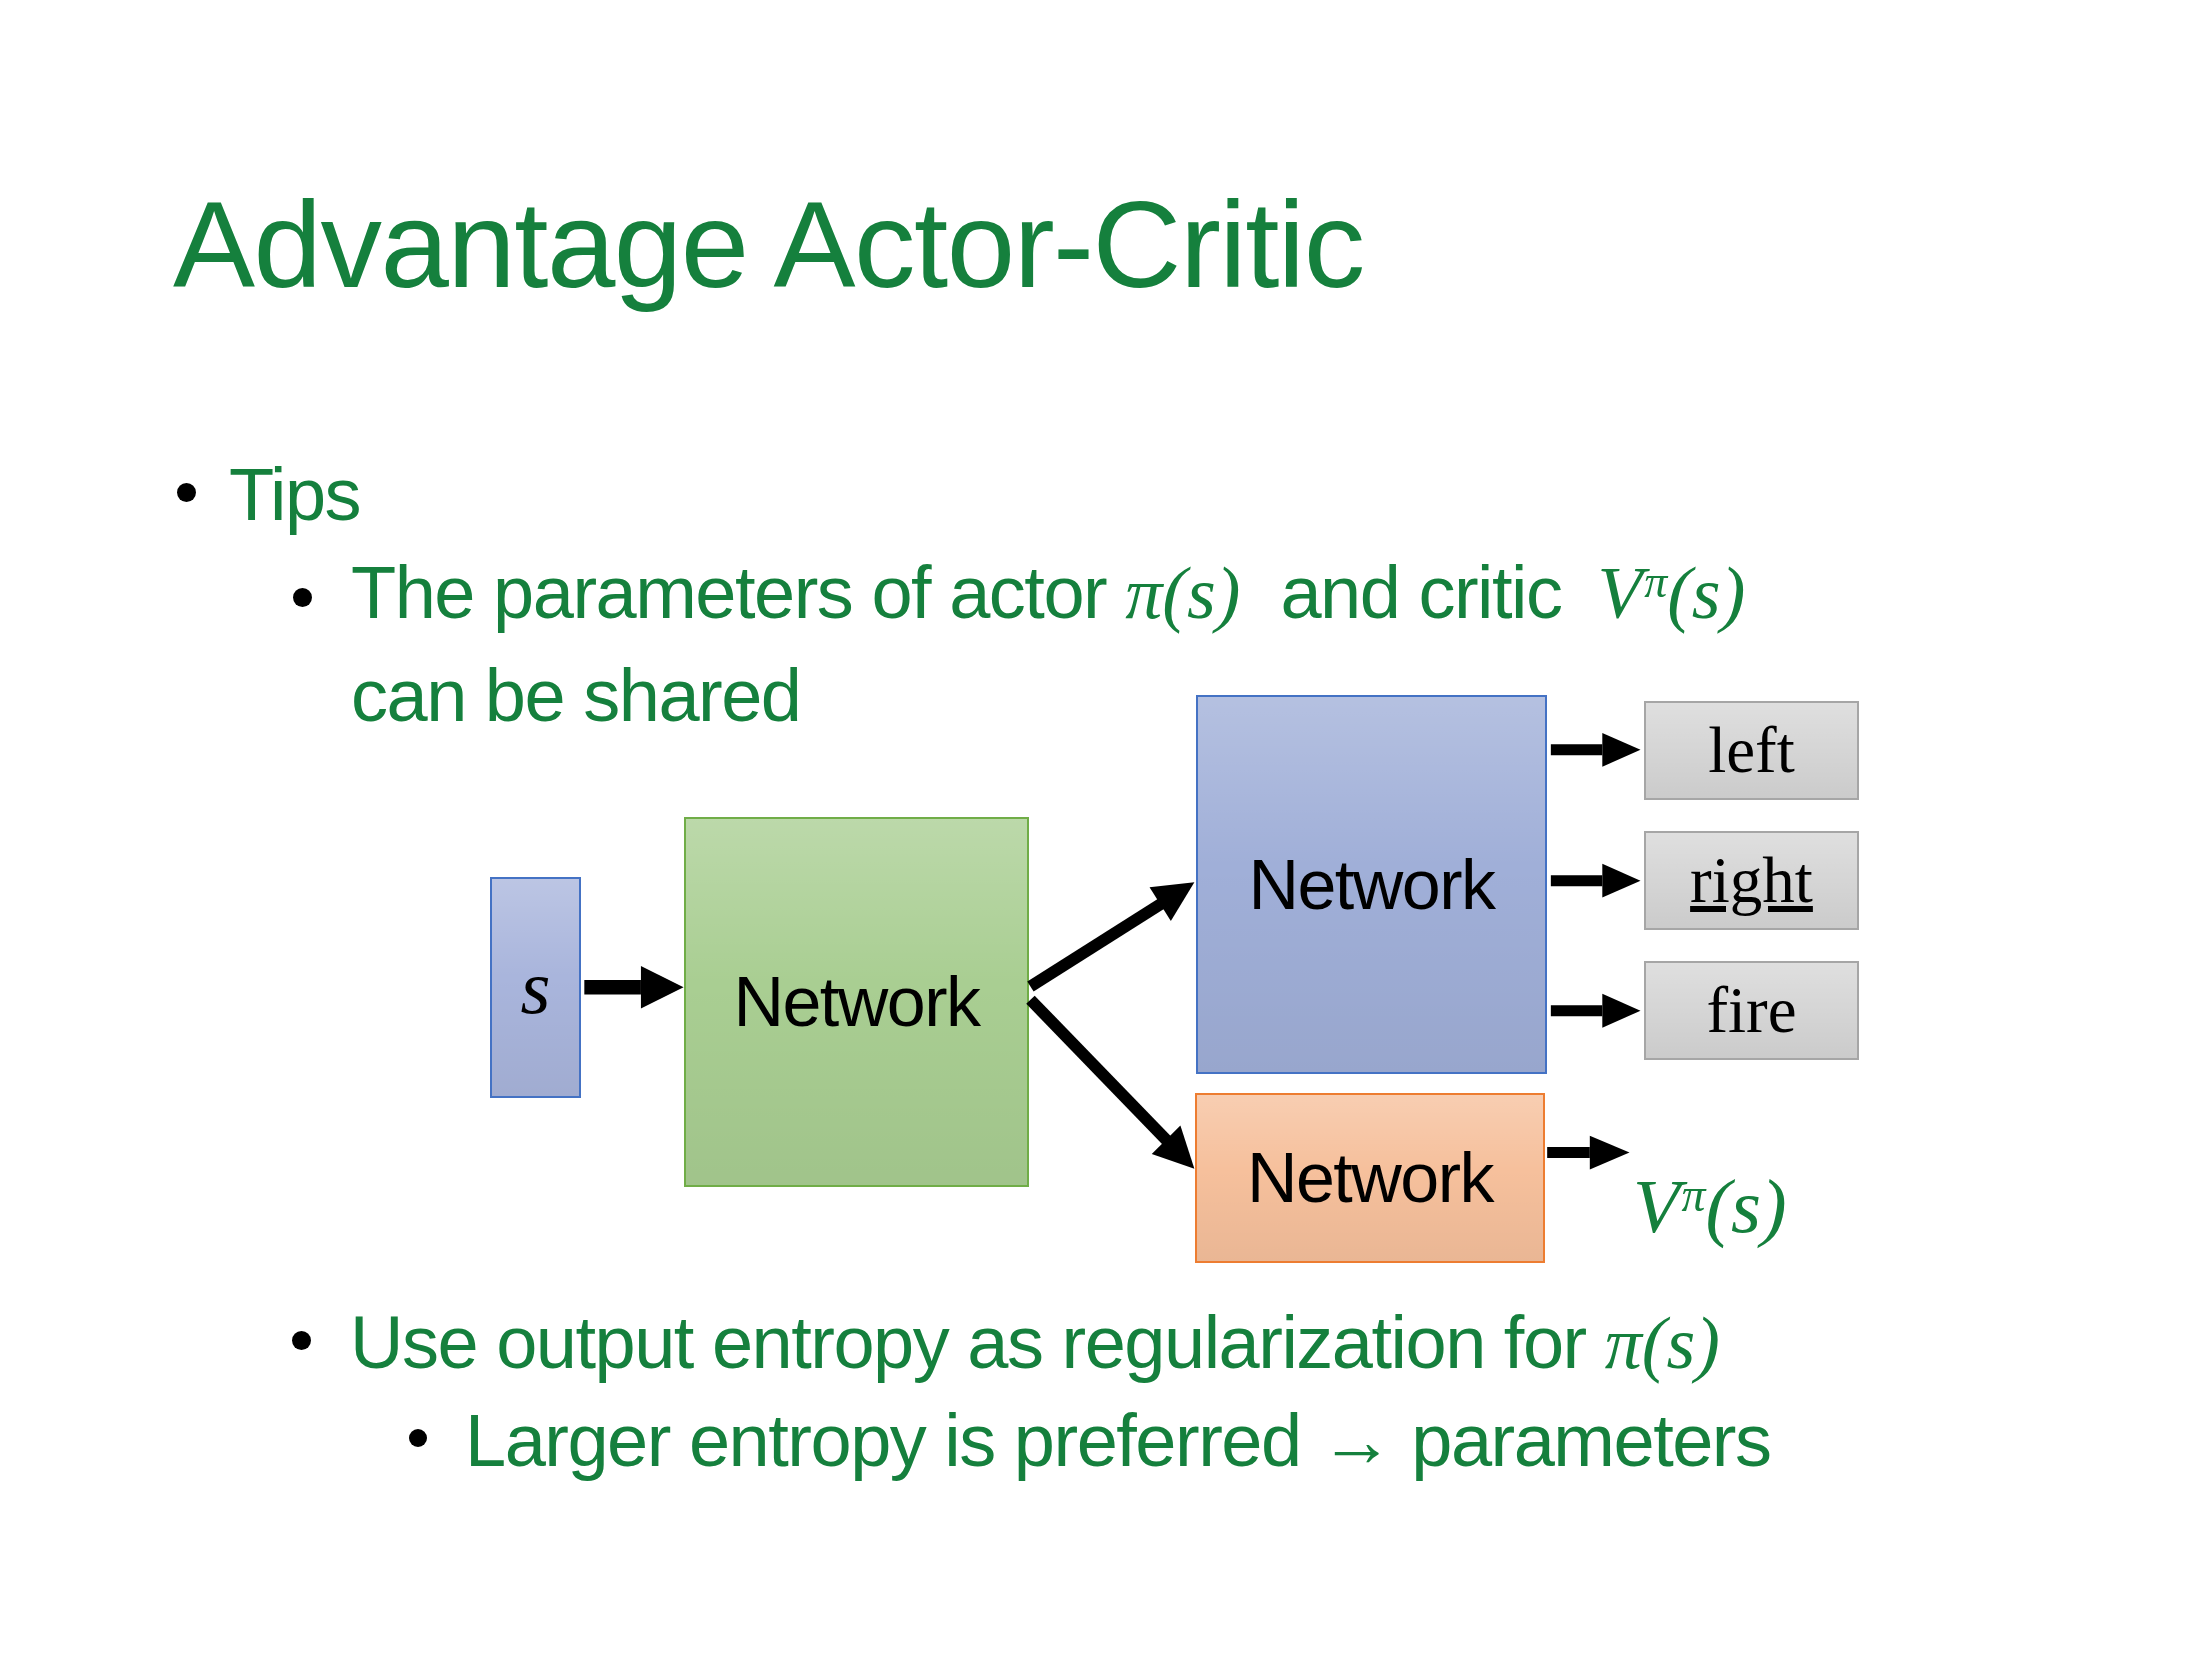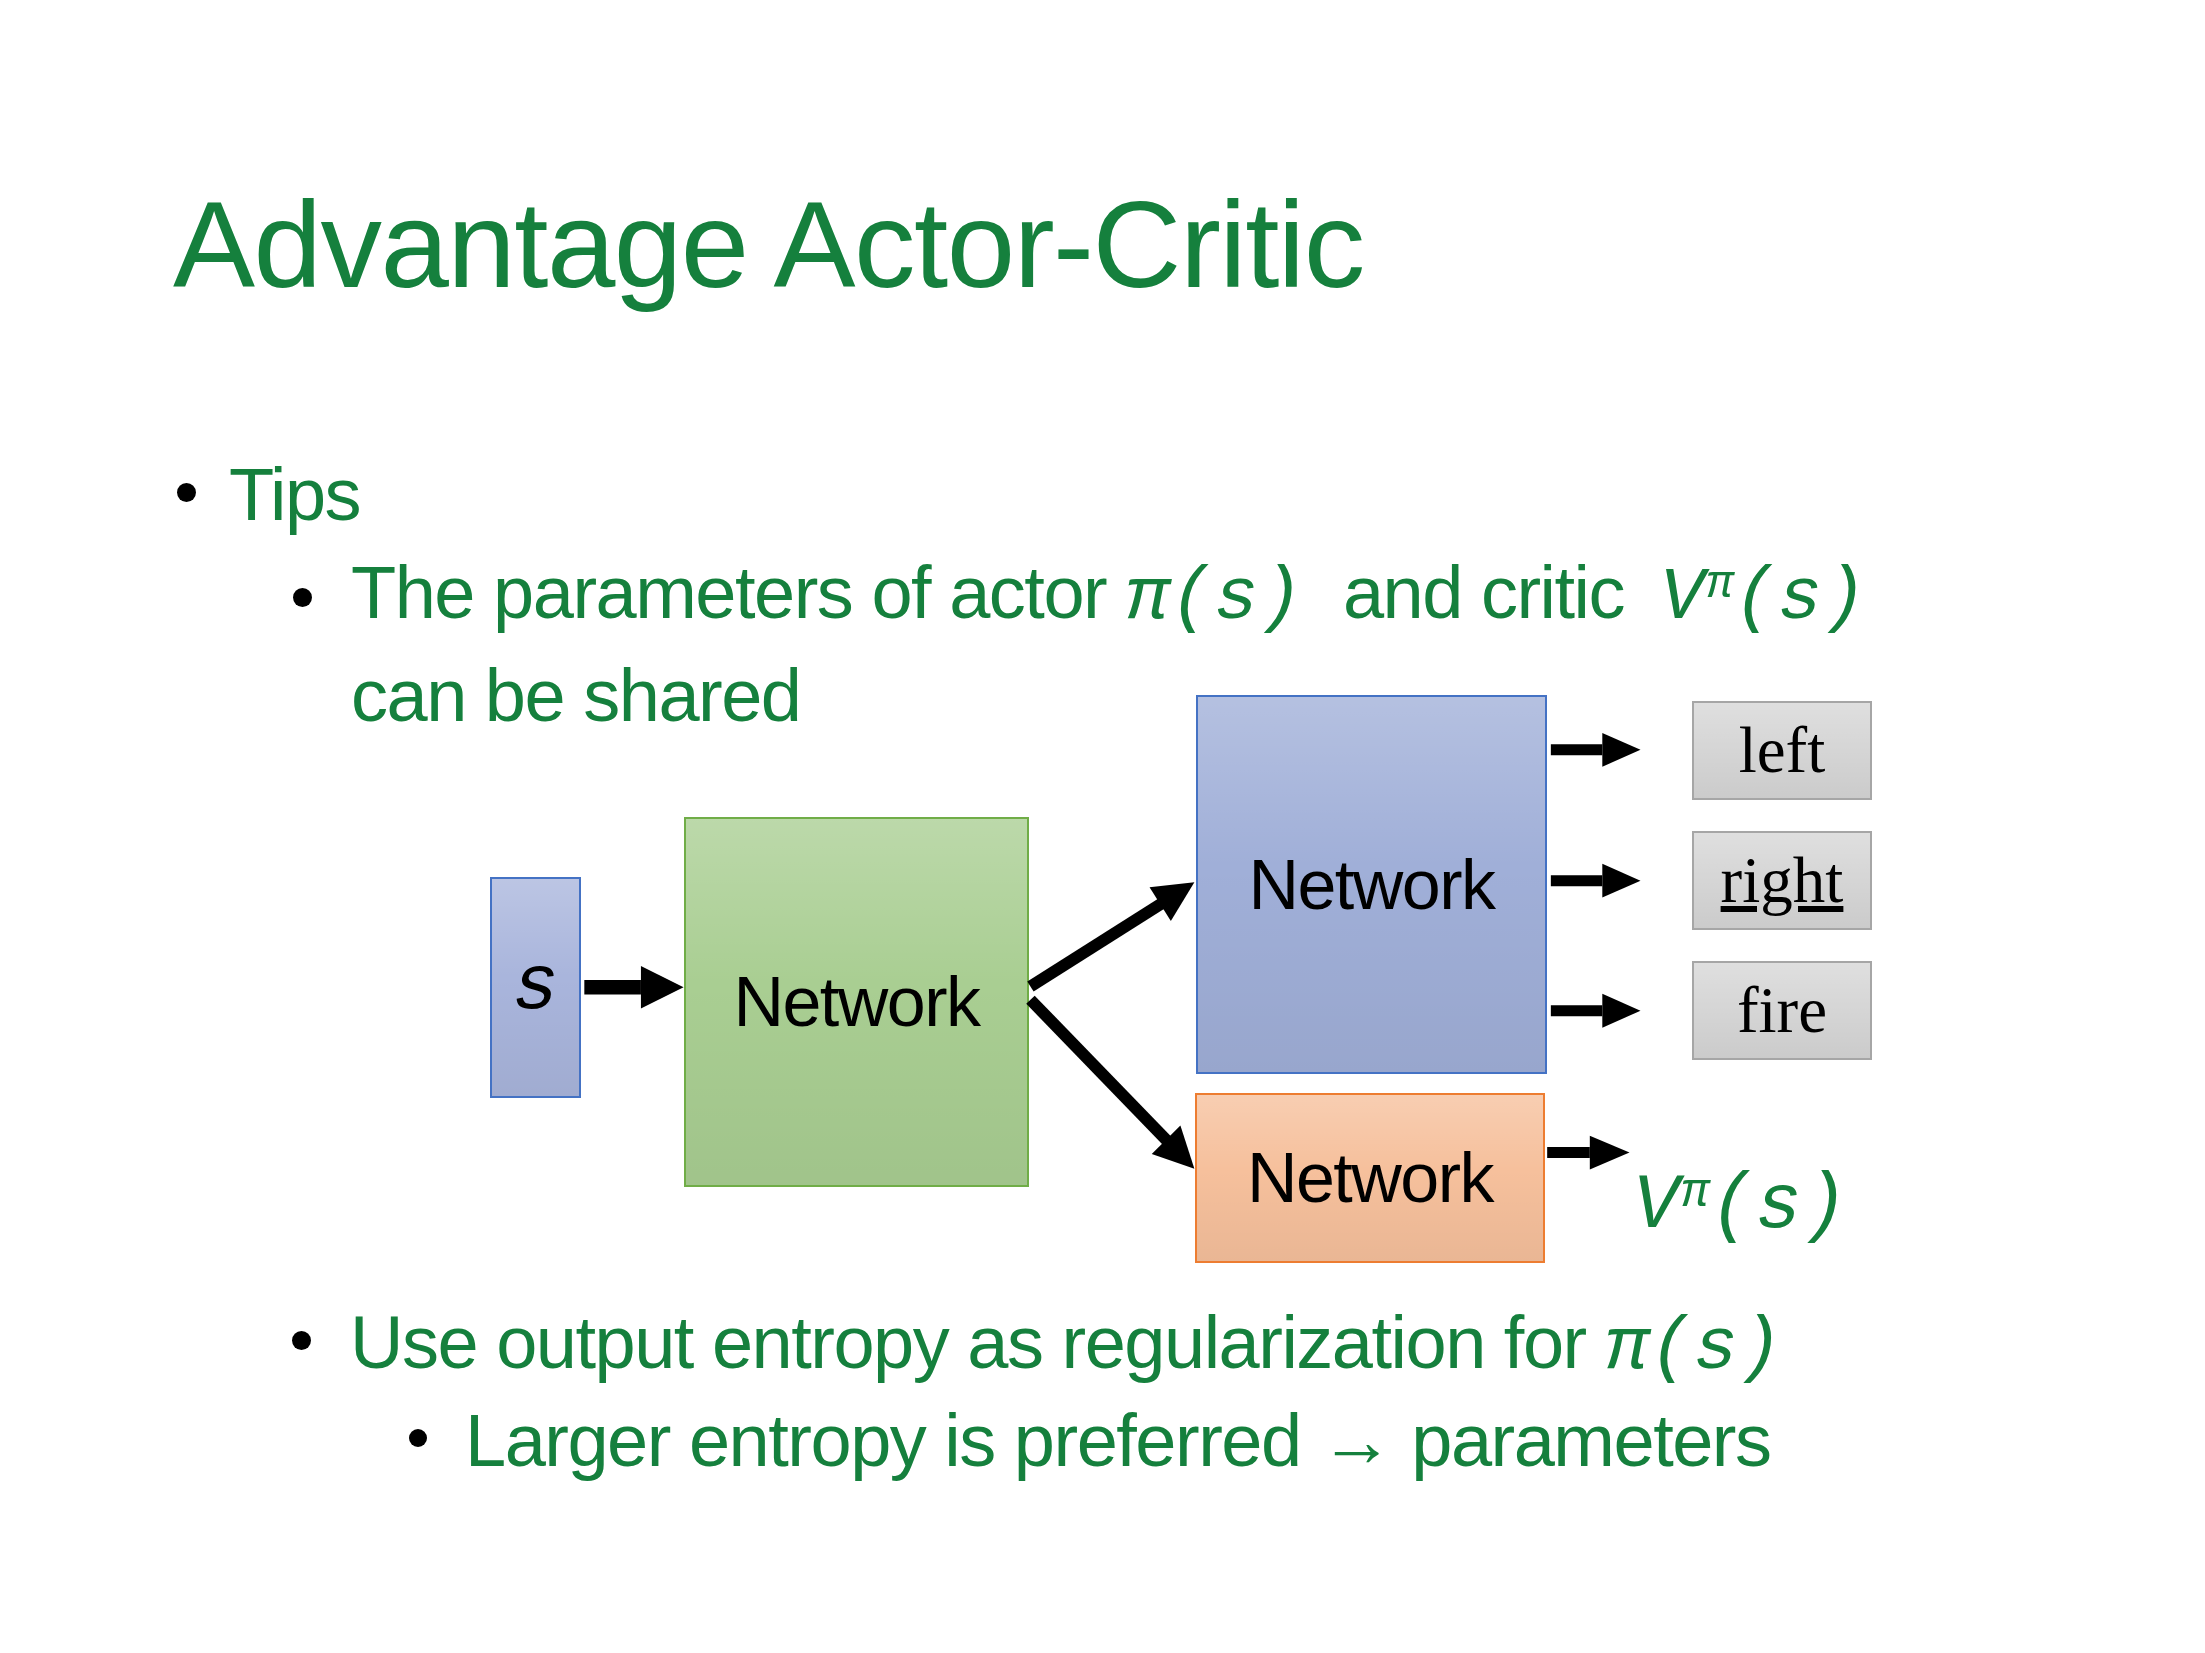--- a/index.html
+++ b/index.html
@@ -43,21 +43,21 @@
     width: 19px; height: 19px;
     border-radius: 50%;
     background: #000;
   }
   #dot1 { left: 177px; top: 483px; }
   #dot2 { left: 293px; top: 588px; }
   #dot3 { left: 292px; top: 1331px; }
   #dot4 { left: 409px; top: 1429px; width: 18.4px; height: 18.4px; }
 
   .math {
-    font-family: Liberation Mono, monospace;
+    font-family: Liberation Serif, serif;
     font-style: italic;
     letter-spacing: 0;
   }
   .sup {
     font-size: 0.62em;
     position: relative;
     top: -0.45em;
     margin-left: 1.5px;
   }
   .between { margin-left: 40px; margin-right: 36px; }
@@ -69,21 +69,21 @@
     border: 2.2px solid #888;
     display: flex;
     align-items: center;
     justify-content: center;
     background-image: linear-gradient(to bottom, rgba(255,255,255,0.22), rgba(255,255,255,0) 45%, rgba(0,0,0,0.05));
   }
   #state-box  { left: 490px;  top: 877px; width: 91px; height: 221px; }
   #shared-box { left: 684px;  top: 817px; width: 345px; height: 370px; }
   #actor-box  { left: 1196px; top: 695px;  width: 351px; height: 379px; border-width: 2.9px; }
   #critic-box { left: 1195px; top: 1093px; width: 350px; height: 170px; border-width: 2.9px; }
-  .action-box { left: 1644px; width: 180px; height: 99px; margin-left: 48px; }
+  .action-box { left: 1644px; width: 215px; height: 99px; }
   #action-left  { top: 701px; }
   #action-right { top: 831px; text-decoration: underline; }
   #action-fire  { top: 961px; justify-content: center; }
 
   .net-label {
     font-size: 70px;
     letter-spacing: -1.5px;
     color: #000;
   }
   .state-label { font-size: 77px; }

